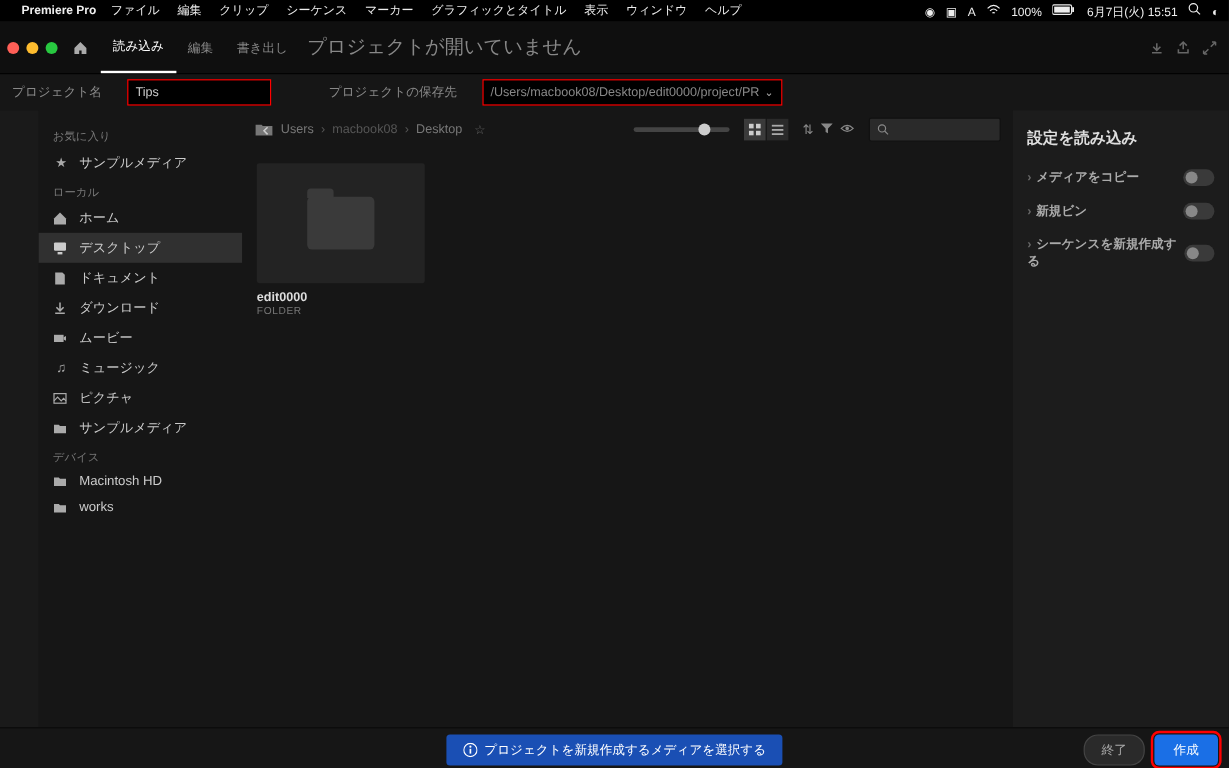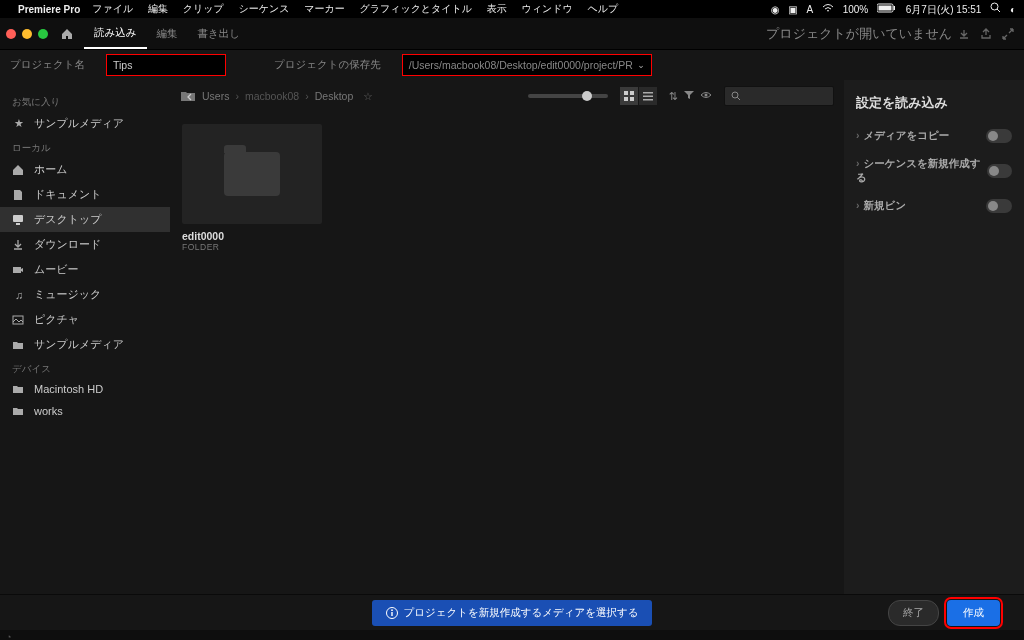--- a/index.html
+++ b/index.html
@@ -8,43 +8,43 @@
   
   .mac-bar { height: 18px; background: #000; display: flex; align-items: center; padding: 0 8px; color: #eee; font-size: 10px; }
   .mac-bar .apple { margin-right: 10px; }
   .mac-bar .app-name { font-weight: 600; margin-right: 12px; }
   .mac-bar .menus span { margin-right: 12px; }
   .mac-bar .spacer { flex: 1; }
   .mac-bar .right span { margin-left: 6px; }
   .mac-bar .right .icon { display: inline-flex; align-items: center; }
 
   
-  .app-top { height: 32px; background: #0f0f0f; display: flex; align-items: center; padding: 0 6px; gap: 6px; border-bottom: 1px solid #000; }
+  .app-top { height: 44px; background: #0f0f0f; display: flex; align-items: center; padding: 0 6px; gap: 6px; border-bottom: 1px solid #000; }
   .traffic { display: flex; gap: 6px; margin-right: 6px; }
   .traffic .dot { width: 10px; height: 10px; border-radius: 50%; }
   .dot.red { background: #ff5f57; }
   .dot.yellow { background: #febc2e; }
   .dot.green { background: #28c840; }
   .app-top .home-icon { width: 18px; text-align: center; color: #aaa; }
   .app-top .tabs { display: flex; align-items: stretch; height: 100%; }
   .app-top .tabs .tab { padding: 0 10px; display: flex; align-items: center; color: #888; font-size: 10.5px; cursor: pointer; }
   .app-top .tabs .tab.active { color: #fff; border-bottom: 2px solid #fff; }
-  .app-top .title { flex: 1; text-align: right; color: #888; font-size: 13px; }
+  .app-top .title { flex: 1; text-align: left; color: #888; font-size: 16px; }
   .app-top .right-icons { color: #666; display: flex; gap: 10px; padding-right: 4px; }
 
   
   .proj-row { height: 30px; background: #161616; display: flex; align-items: center; padding: 0 10px; gap: 21px; font-size: 10.5px; color: #888; }
   .proj-row .label { }
   .proj-row input { background: #000; border: 1px solid #ff0000; height: 22px; padding: 0 6px; color: #ccc; font-size: 10.5px; }
   .proj-row .name-input { width: 120px; }
   .proj-row .path-wrap { display: flex; align-items: center; background: #000; border: 1px solid #ff0000; height: 22px; padding: 0 6px; width: 250px; justify-content: space-between; }
   .proj-row .path-wrap .chev { color: #aaa; font-size: 9px; }
 
   
-  .main { display: flex; height: calc(640px - 18px - 28px - 30px - 36px - 14px); }
+  .main { display: flex; height: calc(640px - 18px - 28px - 30px - 36px - 14px); margin-left: 32px; }
 
   
   .sidebar { width: 170px; background: #161616; padding: 10px 0; overflow-y: auto; }
   .sidebar h6 { color: #777; font-size: 9.5px; font-weight: 400; padding: 6px 12px 2px; }
   .sidebar .item { display: flex; align-items: center; padding: 5px 12px; gap: 8px; color: #ccc; font-size: 11px; cursor: pointer; }
   .sidebar .item.active { background: #303030; }
   .sidebar .item .ic { width: 14px; text-align: center; color: #aaa; font-size: 11px; }
 
   
   .browser { flex: 1; background: #161616; display: flex; flex-direction: column; }
@@ -73,21 +73,21 @@
   .settings { width: 180px; background: #1c1c1c; padding: 10px 0; }
   .settings h5 { color: #ddd; font-size: 13px; font-weight: 600; padding: 4px 12px 10px; font-family: Liberation Serif, serif; }
   .settings .row { display: flex; align-items: center; justify-content: space-between; padding: 7px 12px; color: #aaa; font-size: 10.5px; cursor: pointer; font-weight: bold; }
   .settings .row .chk { color: #666; margin-right: 4px; }
   .toggle { width: 26px; height: 14px; background: #3a3a3a; border-radius: 7px; position: relative; }
   .toggle:after { content: ""; position: absolute; width: 10px; height: 10px; border-radius: 50%; background: #888; top: 2px; left: 2px; }
 
   
   .bottom { height: 36px; background: #161616; display: flex; align-items: center; justify-content: center; position: relative; border-top: 1px solid #0a0a0a; }
   .bottom .hint { background: #1a4fb4; color: #fff; font-size: 10.5px; padding: 6px 14px; border-radius: 3px; display: flex; align-items: center; gap: 6px; }
-  .bottom .btns { position: absolute; right: 24px; display: flex; gap: 8px; align-items: center; }
+  .bottom .btns { position: absolute; right: 9px; display: flex; gap: 8px; align-items: center; }
   .bottom .btn-exit { background: #2a2a2a; color: #aaa; padding: 5px 14px; border-radius: 12px; border: 1px solid #444; font-size: 10.5px; cursor: pointer; }
   .bottom .btn-create { background: #1a6fe6; color: #fff; padding: 6px 16px; border-radius: 4px; font-size: 10.5px; cursor: pointer; outline: 2px solid #ff0000; outline-offset: 1px; }
 
   .statusbar { height: 14px; background: #0e0e0e; color: #555; font-size: 9px; padding: 0 6px; display: flex; align-items: center; }
 
   svg { display: block; }
 </style>
 </head>
 <body>
 
@@ -192,36 +192,36 @@
 
     <h6>ローカル</h6>
     <div class="item">
       <span class="ic">
         <svg width="12" height="12" viewBox="0 0 12 12">
             <path d="M1 6 L6 1 L11 6 V11 H1 Z" fill="#aaa"></path>
           </svg>
       </span>
       <span>ホーム</span>
     </div>
-    <div class="item">
-      <span class="ic">
-        <svg width="12" height="12" viewBox="0 0 12 12">
-            <path d="M2 1 H8 L10 3 V11 H2 Z" fill="#aaa"></path>
-          </svg>
-      </span>
-      <span>ドキュメント</span>
-    </div>
     <div class="item active">
       <span class="ic">
         <svg width="12" height="12" viewBox="0 0 12 12">
             <rect x="1" y="1" width="10" height="7" rx="1" fill="#ccc"></rect>
             <rect x="4" y="9" width="4" height="2" fill="#ccc"></rect>
           </svg>
       </span>
       <span>デスクトップ</span>
+    </div>
+    <div class="item">
+      <span class="ic">
+        <svg width="12" height="12" viewBox="0 0 12 12">
+            <path d="M2 1 H8 L10 3 V11 H2 Z" fill="#aaa"></path>
+          </svg>
+      </span>
+      <span>ドキュメント</span>
     </div>
     <div class="item">
       <span class="ic">
         <svg width="12" height="12" viewBox="0 0 12 12">
             <path d="M6 1 V7 M3 5 L6 8 L9 5 M2 10 H10" stroke="#aaa" fill="none" stroke-width="1.3"></path>
           </svg>
       </span>
       <span>ダウンロード</span>
     </div>
     <div class="item">
@@ -344,25 +344,25 @@
     </div>
   </div>
 
   <div class="settings">
     <h5>設定を読み込み</h5>
     <div class="row">
       <span><span class="chk">›</span><span>メディアをコピー</span></span>
       <div class="toggle"></div>
     </div>
     <div class="row">
+      <span><span class="chk">›</span><span>新規ビン</span></span>
+      <div class="toggle"></div>
+    </div>
+    <div class="row">
       <span><span class="chk">›</span><span>シーケンスを新規作成する</span></span>
-      <div class="toggle"></div>
-    </div>
-    <div class="row">
-      <span><span class="chk">›</span><span>新規ビン</span></span>
       <div class="toggle"></div>
     </div>
   </div>
 
 </div>
 
 <div class="bottom">
   <div class="hint">
     <span>
       <svg width="12" height="12" viewBox="0 0 12 12">

